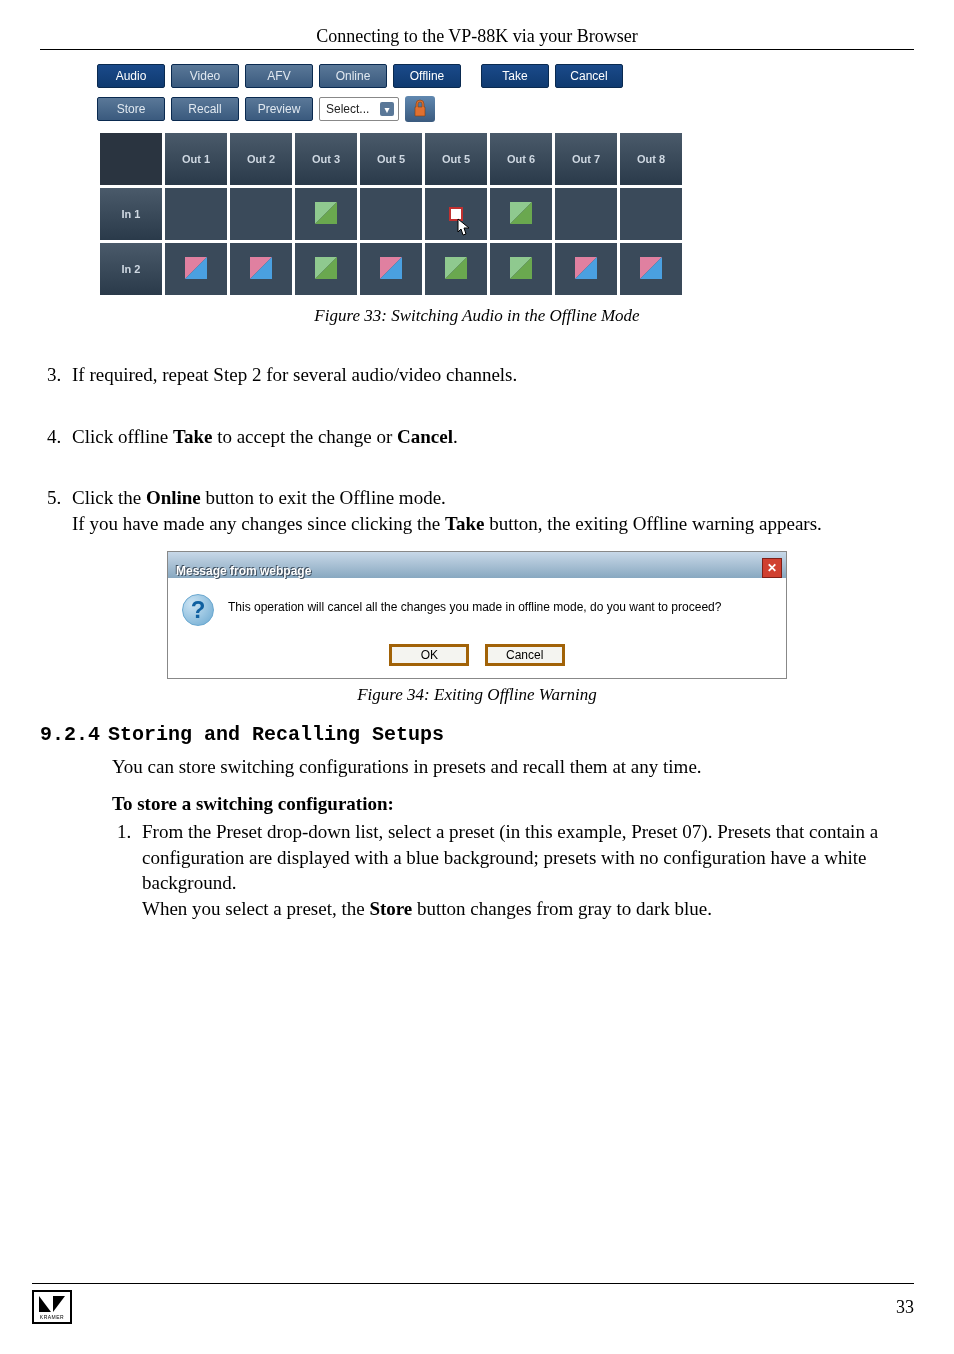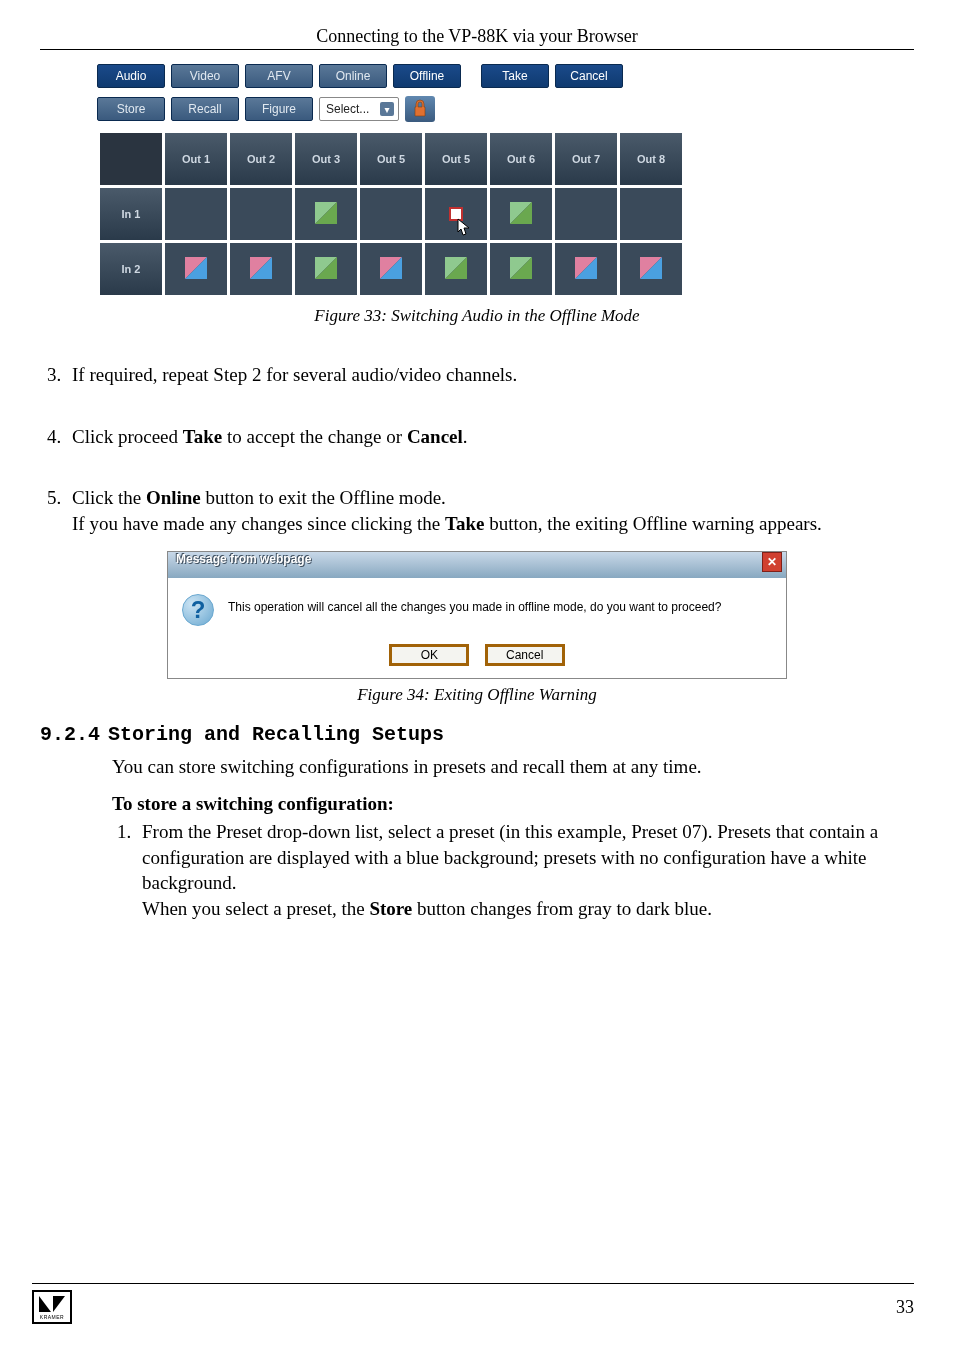--- a/index.html
+++ b/index.html
@@ -71,21 +71,21 @@
   .fig-caption { text-align:center; font-style:italic; font-size:17px; margin:6px 0 14px 0;}
 
   
   ol.steps { margin:0 0 14px 26px; padding:0; font-size:19px; line-height:1.35;}
   ol.steps > li { margin-bottom:2px; padding-left:6px;margin-top:36px;}
   ol.steps .hangtext { display:block; margin-left:0;}
   b { font-weight:bold; }
 
   
   .dialog-outer { width:620px; margin:8px auto 6px auto; border:1px solid #888; background:#fff; font-family:"Tahoma",Arial,sans-serif; font-size:12px;}
-  .dialog-title { height:26px; background: linear-gradient(#c8d8e8,#88a8c0); display:flex; align-items:flex-start; justify-content:space-between; padding:0 4px 0 8px;}
+  .dialog-title { height:26px; background: linear-gradient(#c8d8e8,#88a8c0); display:flex; align-items:flex-end; justify-content:space-between; padding:0 4px 0 8px;}
   .dialog-title .ttl { color:#fff; font-weight:bold; text-shadow:1px 1px 0 #405060, -1px -1px 0 #405060;}
   .dialog-title .closebox { width:20px;height:20px;background:#d04030;border:1px solid #802018;display:flex;align-items:center;justify-content:center;color:#fff;font-weight:bold;}
   .dialog-body { padding:16px 18px 14px 14px; display:flex; gap:14px; align-items:flex-start;}
   .qmark { width:32px;height:32px;border-radius:50%; background:radial-gradient(circle at 30% 30%, #cce4f4, #6aa8d0); display:flex;align-items:center;justify-content:center; color:#1060a0; font-weight:bold; font-size:24px; flex:none; border:1px solid #6aa8d0;}
   .dialog-msg { padding-top:6px;}
   .dialog-actions { text-align:center; padding:4px 0 12px 0;}
   .dialog-actions button {
     min-width:80px; height:22px; margin:0 6px; background:#f4f4f0; border:3px solid #a16207; font-family:inherit; font-size:12px;
   }
 
@@ -119,21 +119,21 @@
     <div class="btn light">AFV</div>
     <div class="btn light">Online</div>
     <div class="btn">Offline</div>
     <div style="width:8px"></div>
     <div class="btn">Take</div>
     <div class="btn">Cancel</div>
   </div>
   <div class="btnbar">
     <div class="btn light">Store</div>
     <div class="btn light">Recall</div>
-    <div class="btn light">Figure</div>
+    <div class="btn light">Preview</div>
     <div class="btn white">
       <span>Select...</span>
       <span class="chev">▾</span>
     </div>
     <div class="lockbtn">
       <span>
         <svg viewBox="0 0 16 18">
             <path fill="#e07030" stroke="#804010" stroke-width="0.6" d="M4 8 V5 a4 4 0 0 1 8 0 V8 h1 v9 H3 V8 Z M6 8 h4 V5 a2 2 0 0 0 -4 0 Z"></path>
           </svg>
       </span>
@@ -183,21 +183,21 @@
       <td><span class="tick tb"><span class="triB" style="border-top-color:#e080a0"></span><span class="triA"></span></span></td>
     </tr>
   </tbody>
     </table>
 </div>
 <div class="fig-caption">Figure 33: Switching Audio in the Offline Mode</div>
 
 <ol class="steps" start="3">
   <li><span>If required, repeat Step 2 for several audio/video channels.</span></li>
   <li>
-    <span>Click proceed </span><b>Take</b><span> to accept the change or </span><b>Cancel</b><span>.</span>
+    <span>Click offline </span><b>Take</b><span> to accept the change or </span><b>Cancel</b><span>.</span>
   </li>
   <li>
     <span>Click the </span><b>Online</b><span> button to exit the Offline mode.</span>
     <span class="hangtext"><span>If you have made any changes since clicking the </span><b>Take</b><span> button, the exiting Offline warning appears.</span></span>
   </li>
 </ol>
 
 <div class="dialog-outer">
   <div class="dialog-title">
     <span class="ttl">Message from webpage</span>

